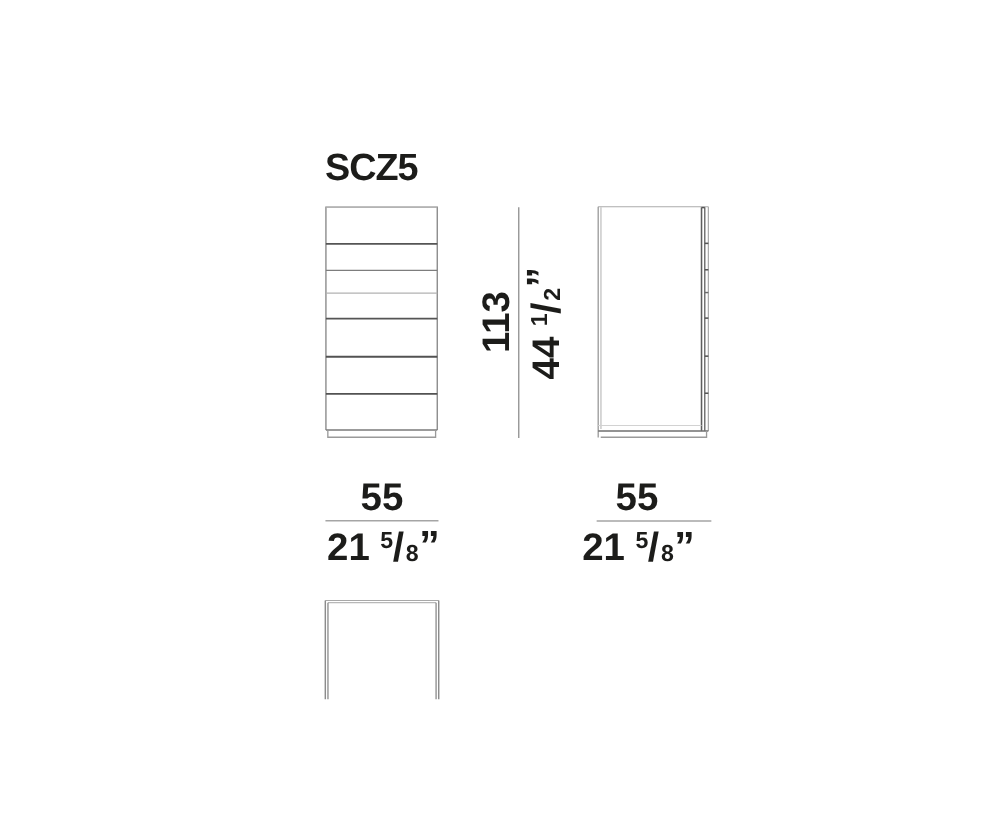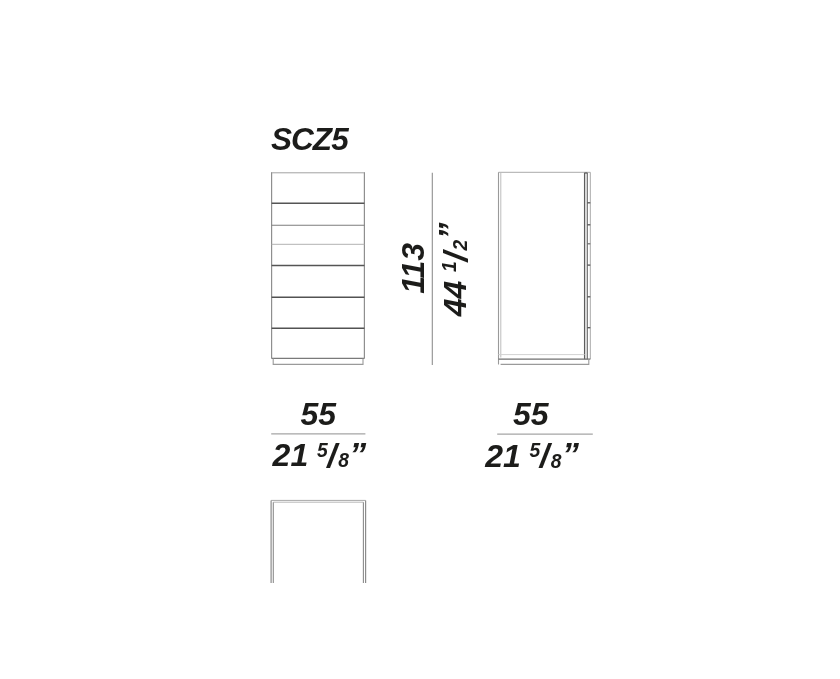--- a/index.html
+++ b/index.html
@@ -1,16 +1,16 @@
 <!DOCTYPE html>
 <html><head>
 <meta charset="utf-8">
 <style>
   html,body{margin:0;padding:0;background:#ffffff;}
-  .canvas{position:relative;width:840px;height:583px;background:#ffffff;overflow:hidden;font-style:italic;}
+  .canvas{position:relative;width:840px;height:583px;background:#ffffff;overflow:hidden;}
   svg text{font-family:"Liberation Sans",sans-serif;font-weight:bold;fill:#1c1c1a;}
 </style>
 </head>
 <body>
 <div class="canvas">
 <svg width="840" height="679" viewBox="0 0 840 679" xmlns="http://www.w3.org/2000/svg">
 
   <text x="270.9" y="150.0" font-size="31.5" letter-spacing="-0.9">SCZ5</text>
 
   <g fill="none">

